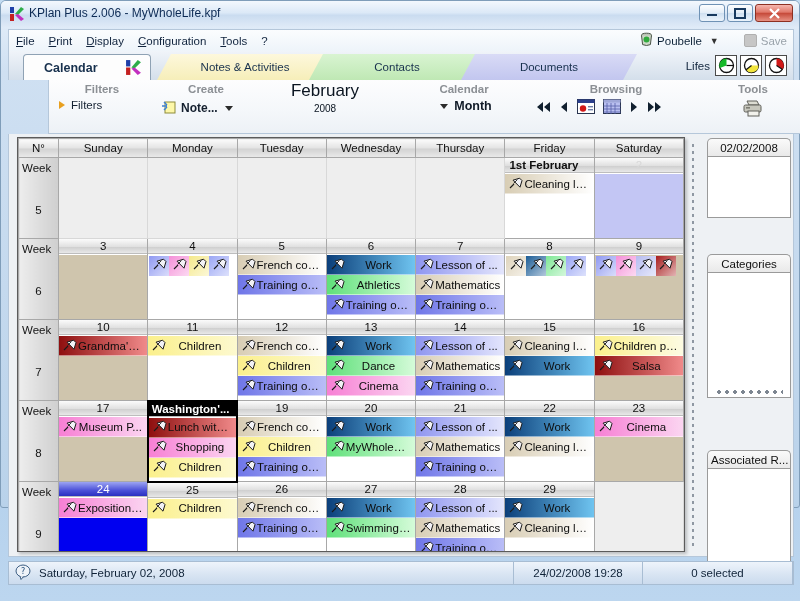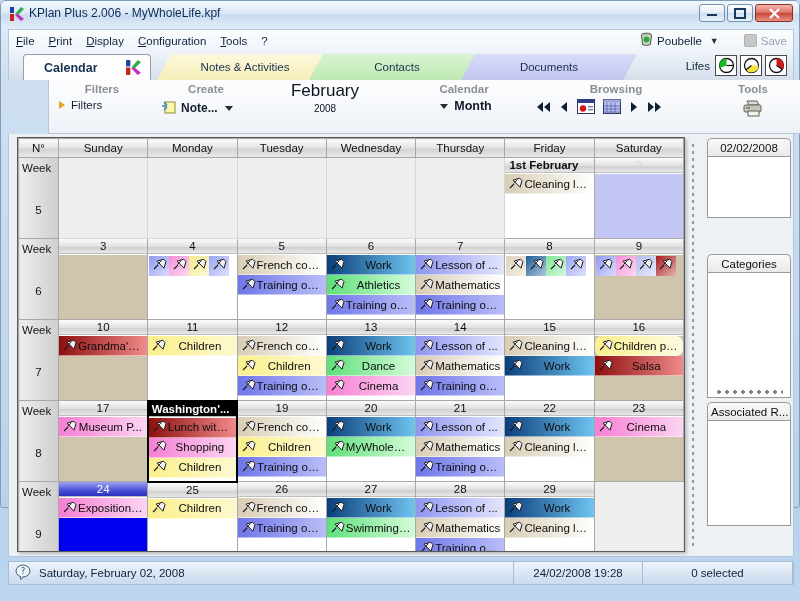--- a/index.html
+++ b/index.html
@@ -209,21 +209,21 @@
   .rpanel .rp-body { background:#fff; border:1px solid #9a9a9a; }
   #panel-date { left:698px; top:4px; width:84px; }
   #panel-date .rp-body { height:62px; }
   #panel-cats { left:698px; top:120px; width:84px; }
   #panel-cats .rp-body { height:126px; }
   #dots-row { position:absolute; left:706px; top:254px; width:68px; height:8px;
      background-image: radial-gradient(#7d8691 32%, transparent 33%);
      background-size: 8px 8px; }
   #panel-assoc { left:698px; top:268px; width:84px; }
   #panel-assoc .rp-body { height:106px; }
-  .rp-head.leftal { justify-content:flex-start; padding-left:3px; }
+  .rp-head.leftal { justify-content:flex-start; padding-left:3px;margin-top:48px; }
 
   
   #statusbar {
     position:absolute; left:7px; top:560px; width:786px; height:24px;
     background: linear-gradient(180deg,#eef4fb 0%,#d9e5f3 55%,#cbdbee 100%);
     border:1px solid #a8bdd3; display:flex; align-items:center;
   }
   .sbcell { height:22px; display:flex; align-items:center; font-size:11.5px; color:#0f2237; }
   #sb-main { flex:1; padding-left:6px; gap:8px; }
   #sb-date { width:130px; justify-content:center; border-left:1px solid #a8bdd3; border-right:1px solid #a8bdd3; }
@@ -800,21 +800,21 @@
                         <path d="M6 3.2 L12.6 1.2 L15 3.6 L13 10.2 Z" fill="#f2f2f6" stroke="#1a1a1a" stroke-width="1"></path>
                         <path d="M6.6 6.4 L10.4 2.6" stroke="#1a1a1a" stroke-width="0.9"></path>
                       </svg></span>
                     <span class="evt-label">Work</span>
                   </div>
                 </div>
               </td>
               <td class="daycell tan">
                 <div class="dayhead">16</div>
                 <div class="daybody">
-                  <div class="evt lefttext" style="background: linear-gradient(90deg, rgb(251, 240, 140) 0%, rgb(253, 251, 226) 100%); border-radius: 7px;">
+                  <div class="evt lefttext" style="background: linear-gradient(90deg, rgb(251, 240, 140) 0%, rgb(253, 251, 226) 100%);">
                     <span class="pin"><svg width="17" height="14" viewBox="0 0 17 14">
                         <path d="M3 11 L7 7" stroke="#1a1a1a" stroke-width="1.1" fill="none"></path>
                         <path d="M6 3.2 L12.6 1.2 L15 3.6 L13 10.2 Z" fill="#f2f2f6" stroke="#1a1a1a" stroke-width="1"></path>
                         <path d="M6.6 6.4 L10.4 2.6" stroke="#1a1a1a" stroke-width="0.9"></path>
                       </svg></span>
                     <span class="evt-label">Children pa...</span>
                   </div>
                   <div class="evt" style="background: linear-gradient(90deg, rgb(142, 15, 15) 0%, rgb(240, 138, 138) 100%);">
                     <span class="pin"><svg width="17" height="14" viewBox="0 0 17 14">
                         <path d="M3 11 L7 7" stroke="#1a1a1a" stroke-width="1.1" fill="none"></path>

